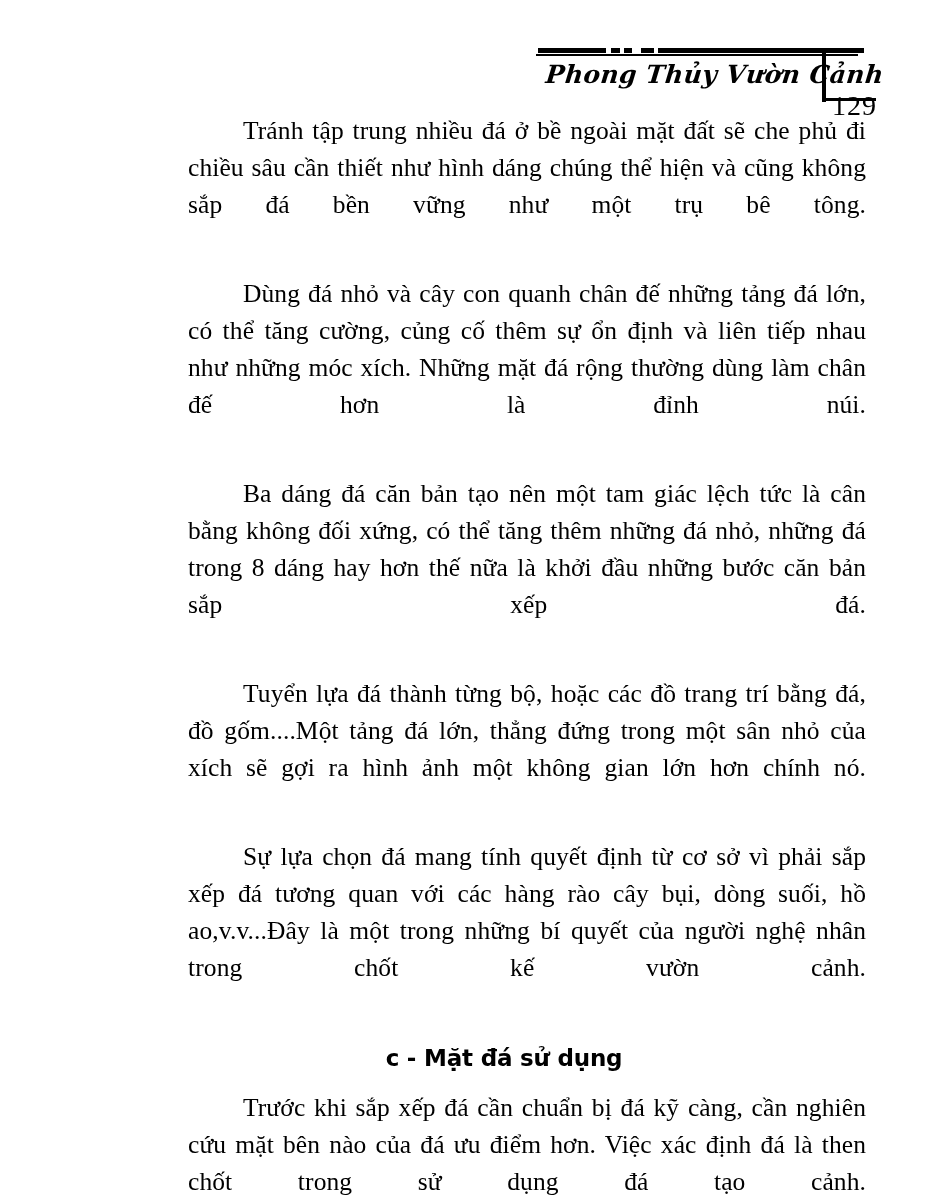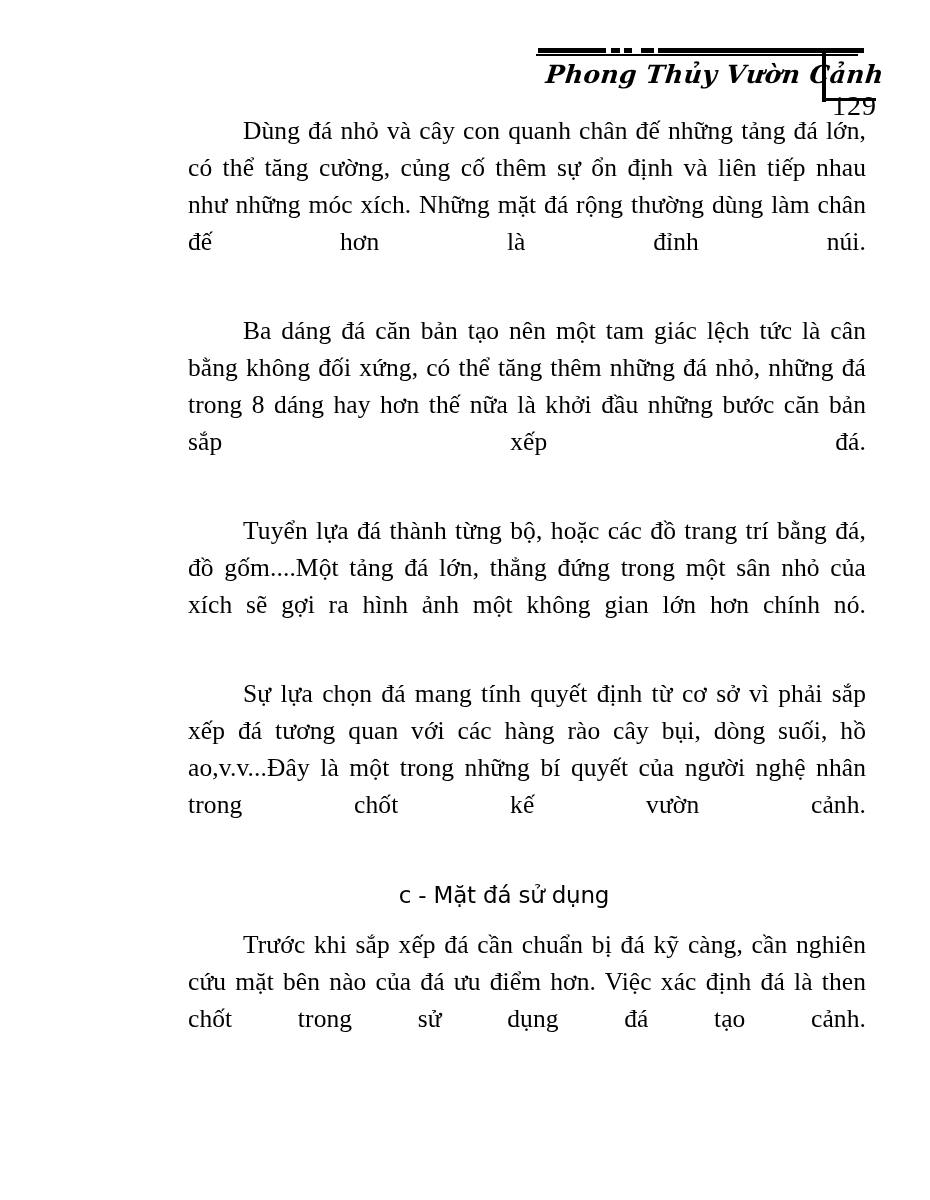--- a/index.html
+++ b/index.html
@@ -137,21 +137,21 @@
   
   .body-para::after {
     content: "";
     display: inline-block;
     width: 100%;
   }
 
   .section-heading {
     margin: 20px 0 16px 0;
     font-family: "DejaVu Sans", "Liberation Sans", sans-serif;
-    font-weight: normal;
+    font-weight: bold;
     font-size: 23px;
     line-height: 30px;
     letter-spacing: -0.2px;
     text-align: center;
     text-indent: 0;
     padding-right: 46px;
   }
 </style>
 </head>
 <body>
@@ -173,20 +173,21 @@
 
     <div class="header-divider"></div>
 
     <div class="page-folio">129</div>
 
     <div class="folio-underline"></div>
   </div>
 
   <div class="text-column">
 
+    <p class="body-para">Tránh tập trung nhiều đá ở bề ngoài mặt đất sẽ che phủ đi chiều sâu cần thiết như hình dáng chúng thể hiện và cũng không sắp đá bền vững như một trụ bê tông.</p>
 
     <p class="body-para">Dùng đá nhỏ và cây con quanh chân đế những tảng đá lớn, có thể tăng cường, củng cố thêm sự ổn định và liên tiếp nhau như những móc xích. Những mặt đá rộng thường dùng làm chân đế hơn là đỉnh núi.</p>
 
     <p class="body-para">Ba dáng đá căn bản tạo nên một tam giác lệch tức là cân bằng không đối xứng, có thể tăng thêm những đá nhỏ, những đá trong 8 dáng hay hơn thế nữa là khởi đầu những bước căn bản sắp xếp đá.</p>
 
     <p class="body-para">Tuyển lựa đá thành từng bộ, hoặc các đồ trang trí bằng đá, đồ gốm....Một tảng đá lớn, thẳng đứng trong một sân nhỏ của xích sẽ gợi ra hình ảnh một không gian lớn hơn chính nó.</p>
 
     <p class="body-para">Sự lựa chọn đá mang tính quyết định từ cơ sở vì phải sắp xếp đá tương quan với các hàng rào cây bụi, dòng suối, hồ ao,v.v...Đây là một trong những bí quyết của người nghệ nhân trong chốt kế vườn cảnh.</p>
 
     <h2 class="section-heading">c - Mặt đá sử dụng</h2>

